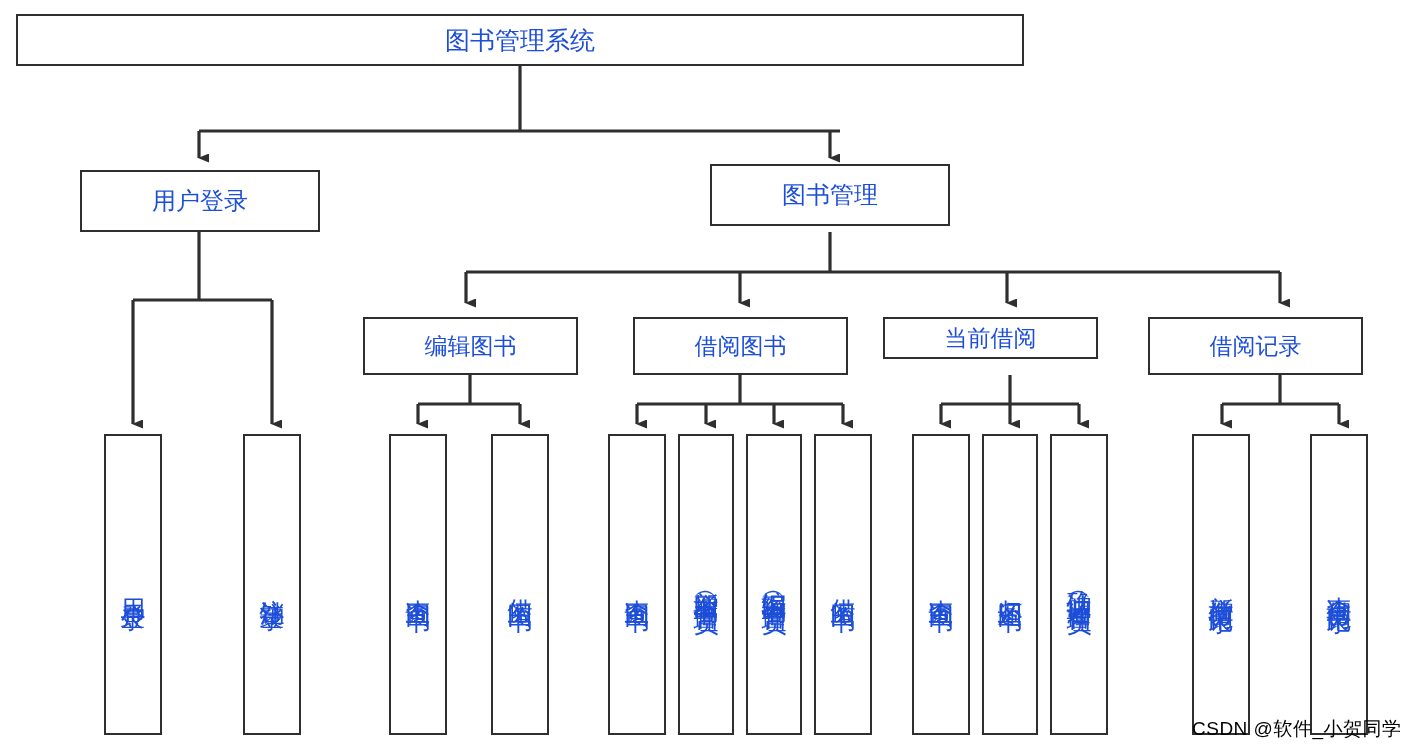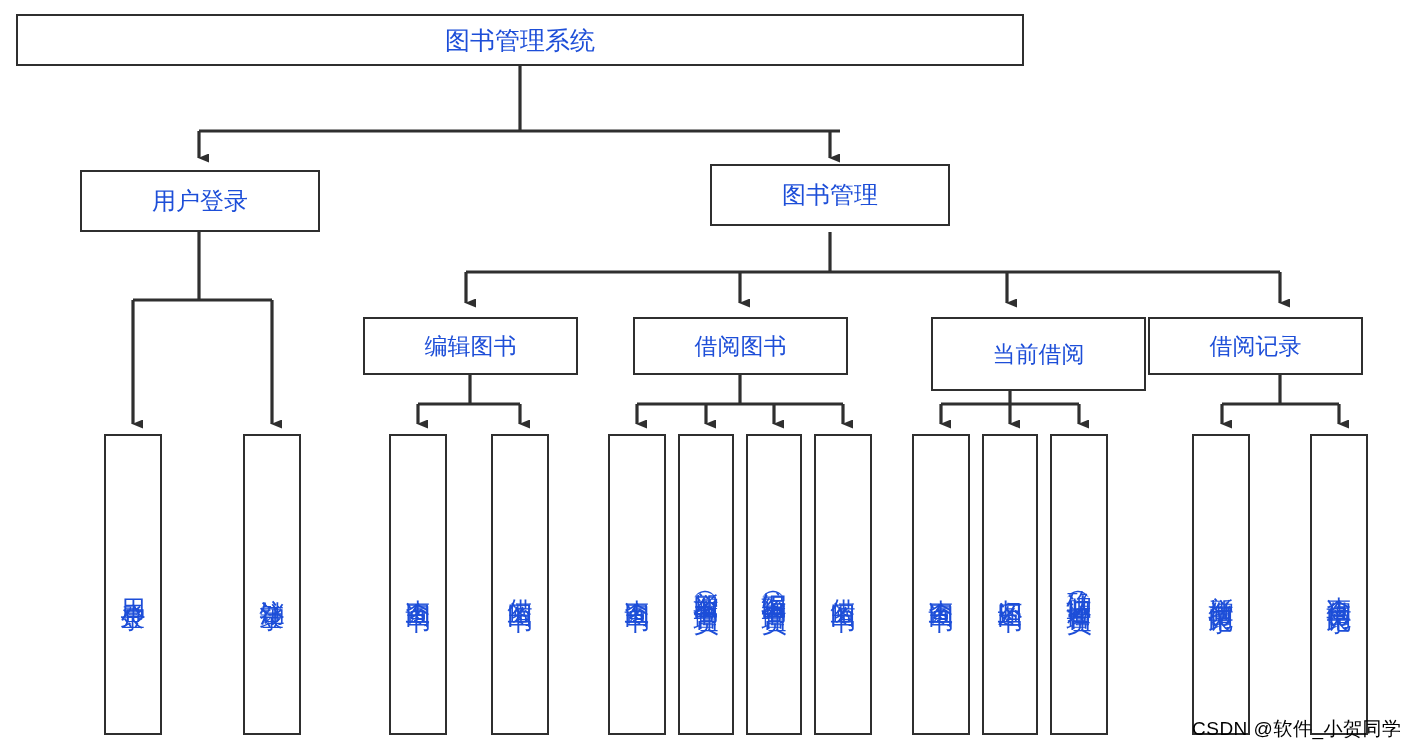--- a/index.html
+++ b/index.html
@@ -130,21 +130,21 @@
   <div class="node level-2" style="left:710px; top:164px; width:240px; height:62px;">
     <span>图书管理</span>
   </div>
 
   <div class="node level-3" style="left:363px; top:317px; width:215px; height:58px;">
     <span>编辑图书</span>
   </div>
   <div class="node level-3" style="left:633px; top:317px; width:215px; height:58px;">
     <span>借阅图书</span>
   </div>
-  <div class="node level-3" style="left:931px; top:317px; width:215px; height:74px;">
+  <div class="node level-3" style="left:883px; top:317px; width:215px; height:42px;">
     <span>当前借阅</span>
   </div>
   <div class="node level-3" style="left:1148px; top:317px; width:215px; height:58px;">
     <span>借阅记录</span>
   </div>
 
   <div class="node leaf" style="left:104px; top:434px; width:58px; height:301px;">
     <span class="vtext">用户登录</span>
   </div>
   <div class="node leaf" style="left:243px; top:434px; width:58px; height:301px;">

